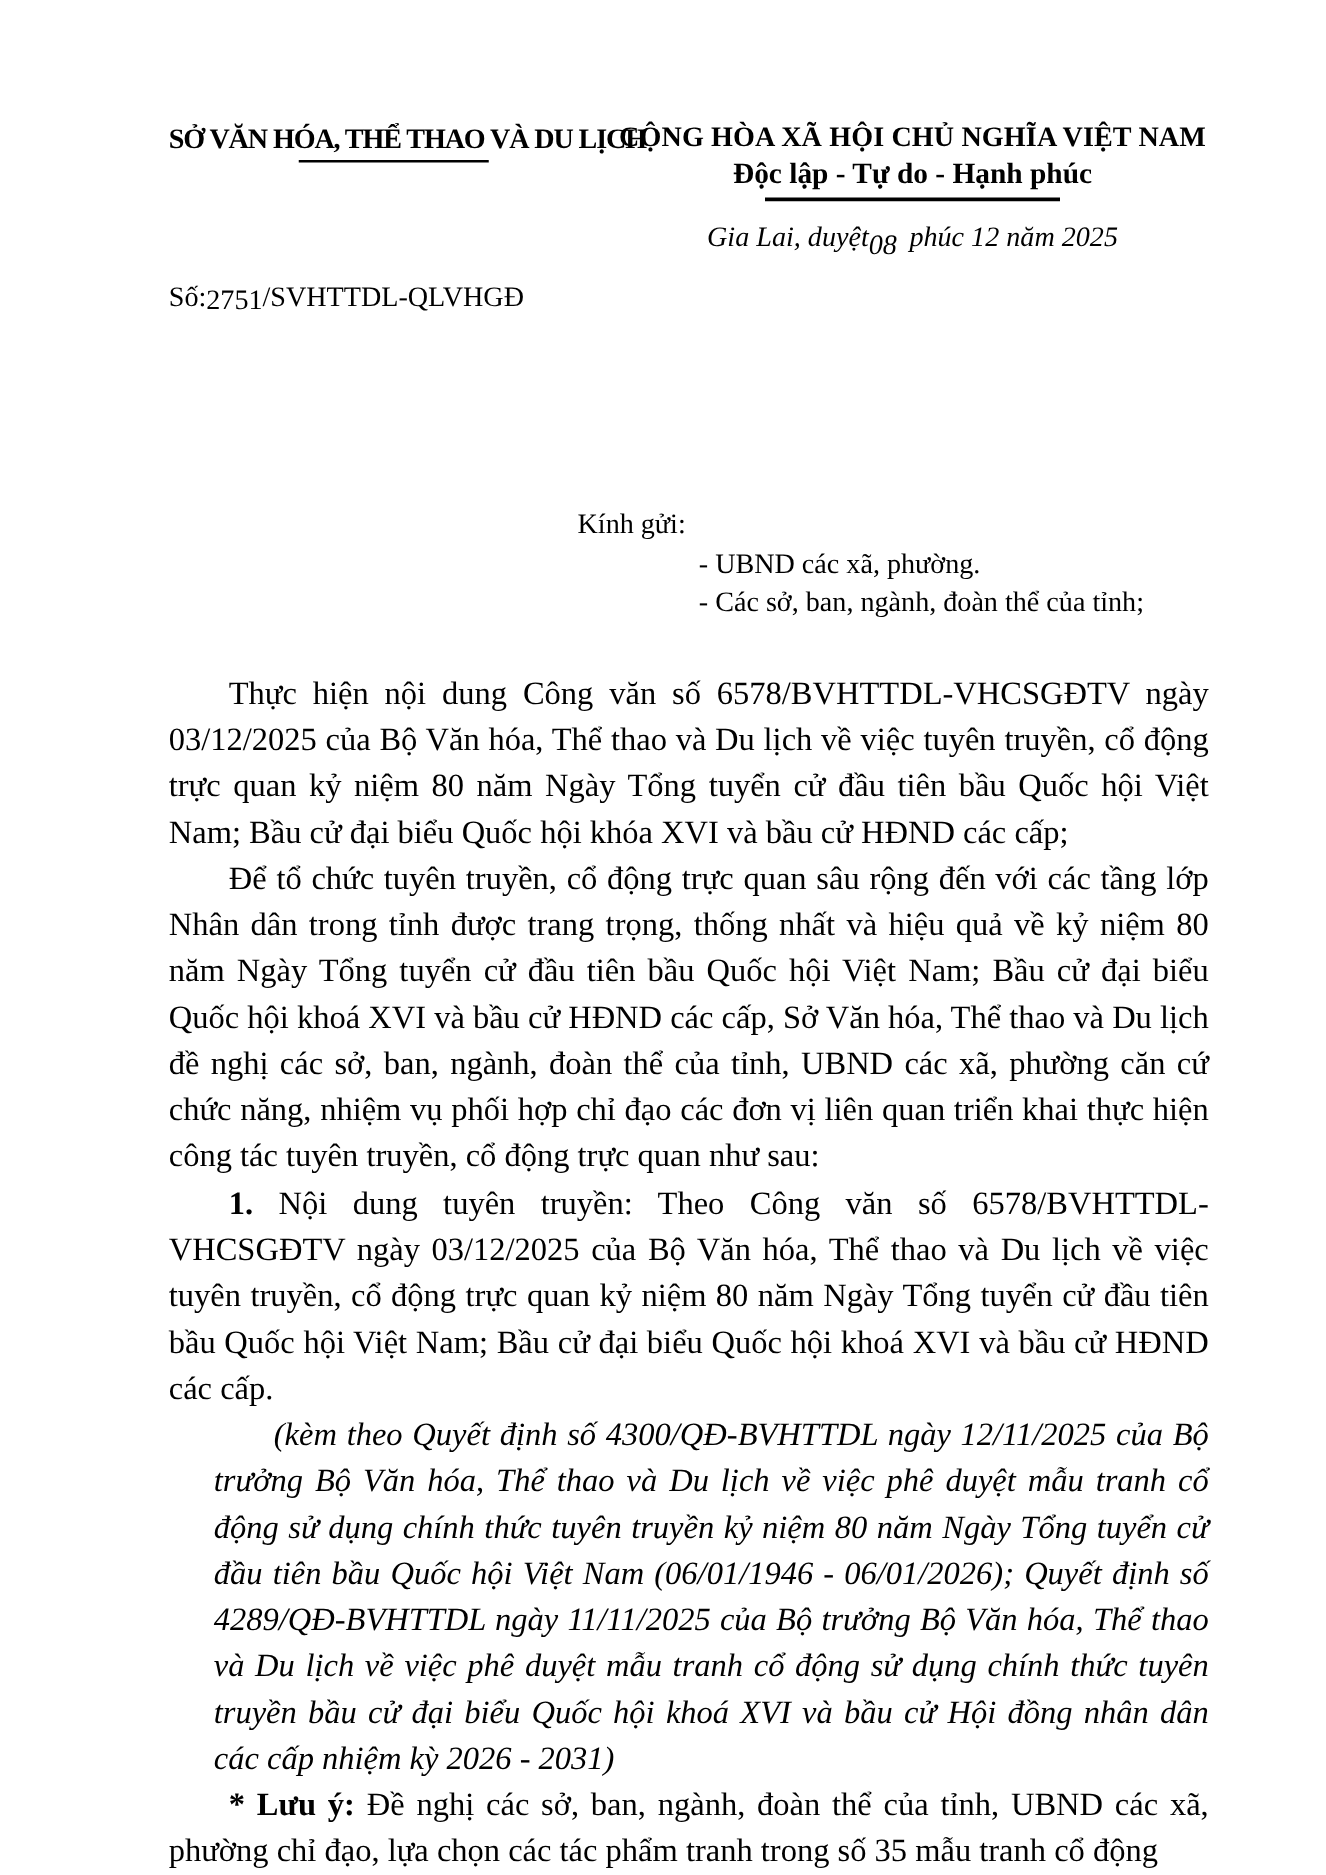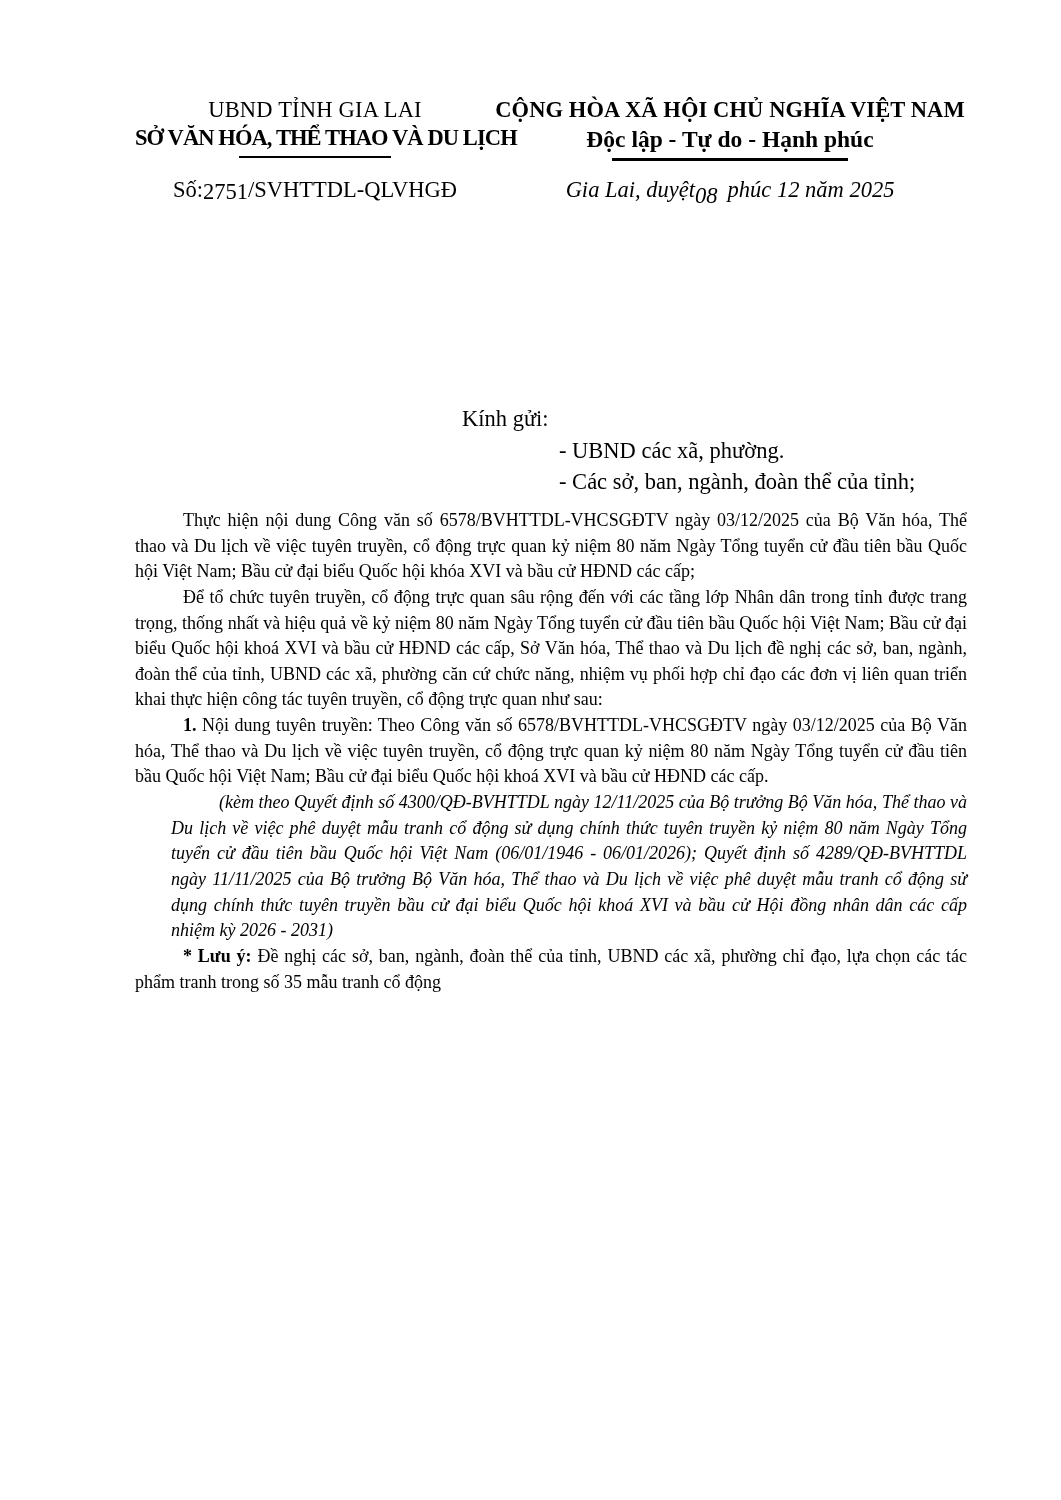--- a/index.html
+++ b/index.html
@@ -91,23 +91,24 @@
   .numdate {
     position: absolute;
     left: 135px;
     top: 177px;
     width: 830px;
     display: flex;
     align-items: flex-start;
   }
   .numbox {
     width: 360px;
-    text-align: center;
-    font-size: 22.5px;
-    white-space: nowrap;
+    text-align: left;
+    font-size: 22.5px;
+    white-space: nowrap;
+    margin-top: 48px;
   }
   .numbox .fill {
     display: inline-block;
     position: relative;
     top: 2px;
     letter-spacing: 0px;
   }
   .datebox {
     width: 470px;
     text-align: center;
@@ -147,23 +148,23 @@
   .kinhgui .recipients {
     margin-left: 97px;
     margin-top: 1px;
   }
   .kinhgui .recipients div { white-space: nowrap; }
 
   
   .body {
     position: absolute;
     left: 135px;
-    top: 508px;
+    top: 536px;
     width: 832px;
-    font-size: 18px;
+    font-size: 26px;
     line-height: 1.425;
     text-align: justify;
     text-justify: inter-word;
   }
   .body p {
     margin: 0;
     text-indent: 48px;
   }
   .body p.italic {
     font-style: italic;
@@ -172,21 +173,20 @@
   .body b { font-weight: bold; }
 </style>
 </head>
 <body>
 
 <div class="page">
 
   <div class="header">
 
     <div class="header-left">
-      <div class="org-top">UBND TỈNH GIA LAI</div>
       <div class="org-bold">SỞ VĂN HÓA, THỂ THAO VÀ DU LỊCH</div>
       <div class="rule-left"></div>
     </div>
 
     <div class="header-right">
       <div class="nation-top">CỘNG HÒA XÃ HỘI CHỦ NGHĨA VIỆT NAM</div>
       <div class="nation-sub">Độc lập - Tự do - Hạnh phúc</div>
       <div class="rule-right"></div>
     </div>
 

